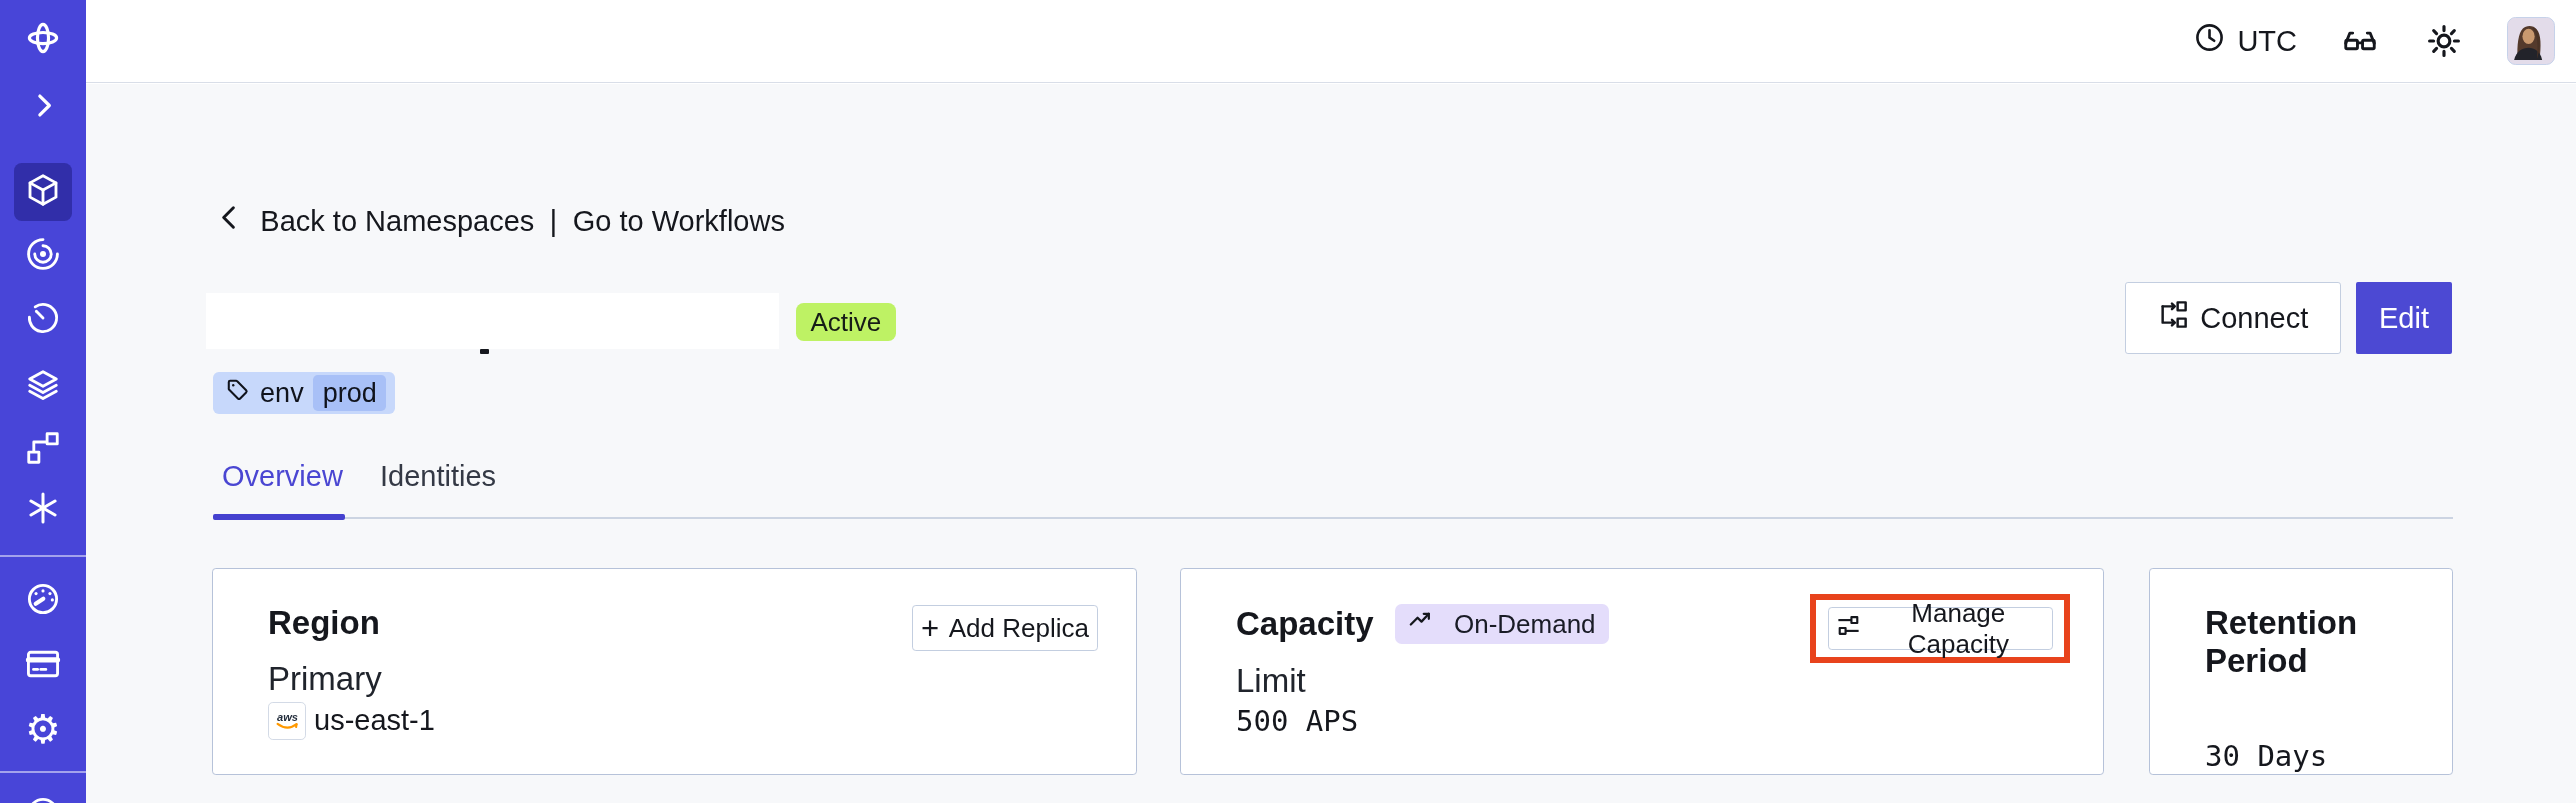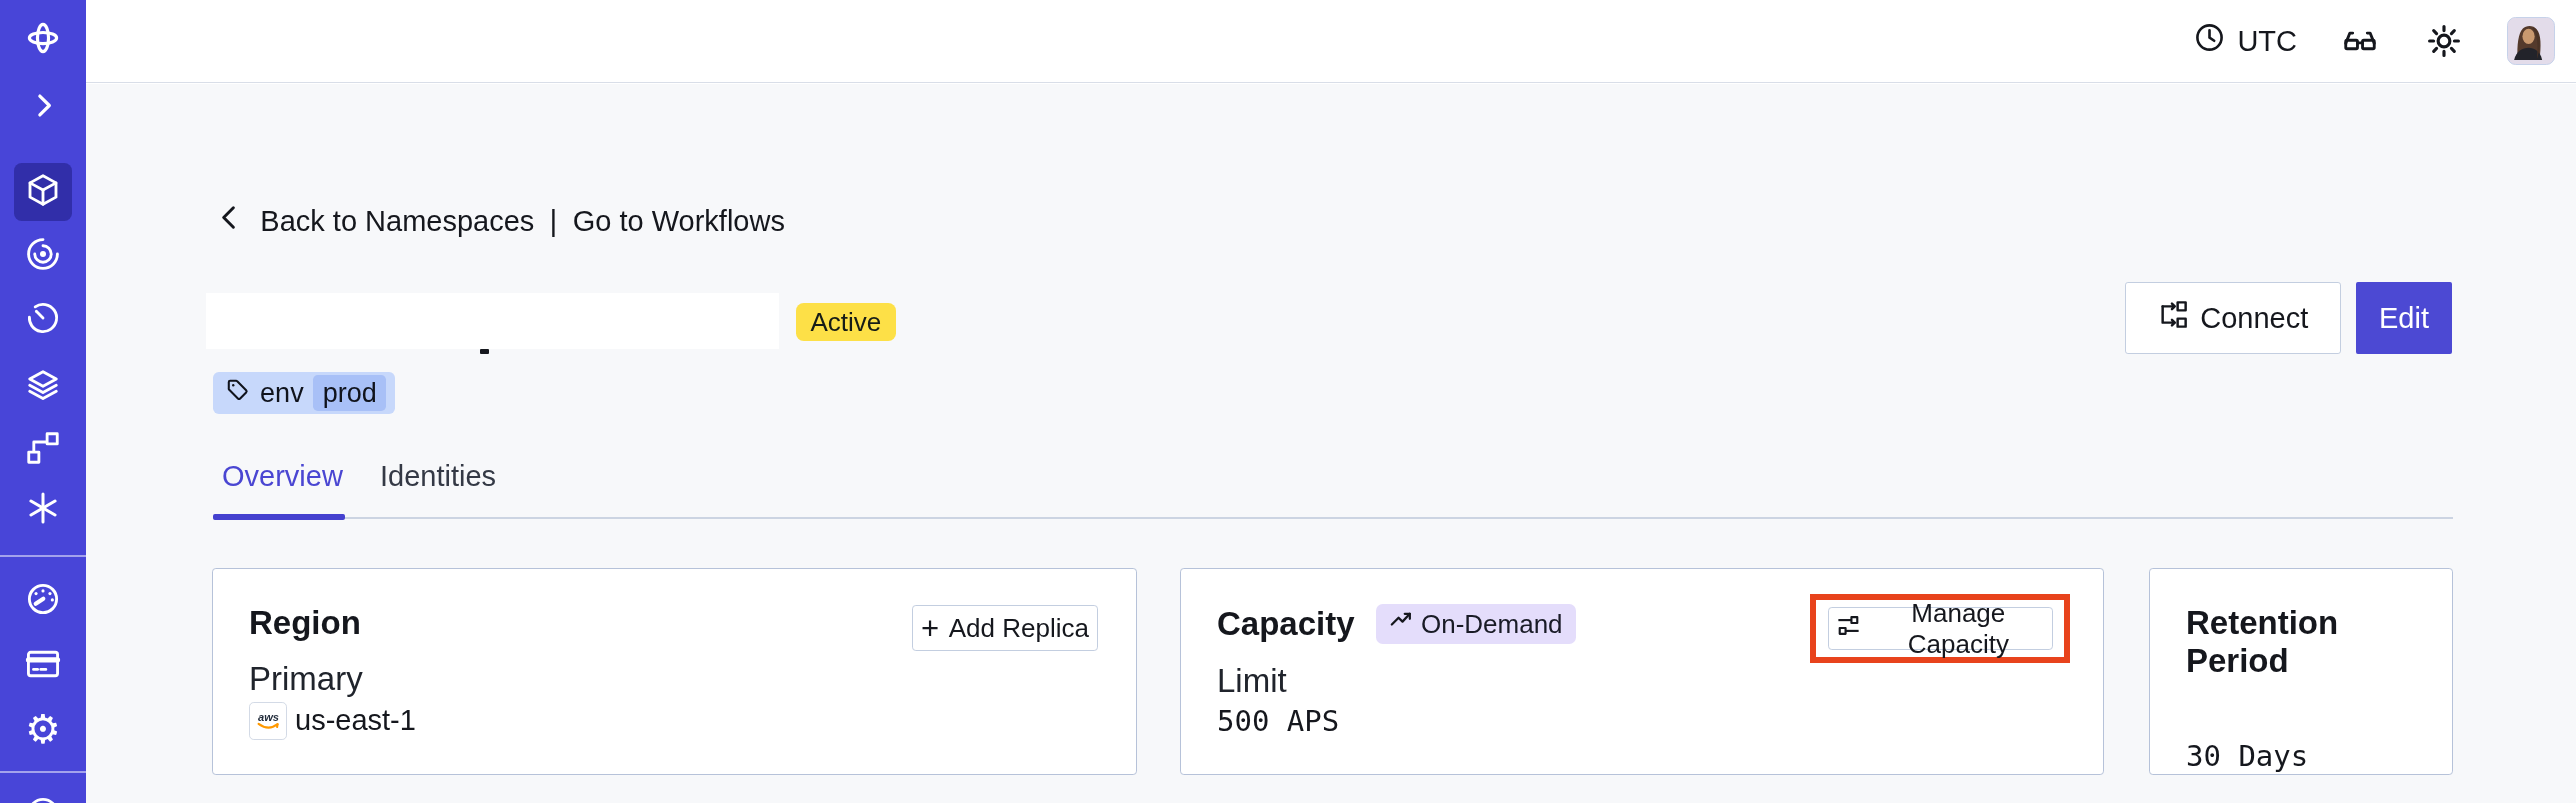--- a/index.html
+++ b/index.html
@@ -28,56 +28,56 @@
 
   .breadcrumb{position:absolute;left:128px;top:118px;height:38px;display:flex;align-items:center;
               gap:15.3px;font-size:29px;color:#15171d;}
   .crumb{cursor:pointer;}
   .crumb-sep{color:#15171d;font-size:30px;}
 
   .title-redact{position:absolute;left:120px;top:209px;width:573px;height:56px;background:#fff;}
   .title-dot{position:absolute;left:394px;top:265px;width:8.6px;height:4.8px;background:#16181e;border-radius:1px;}
 
   .badge-active{position:absolute;left:710px;top:219px;height:38px;display:flex;align-items:center;
-                padding:0 14.4px;background:#fde047;border-radius:7.7px;font-size:26px;color:#161c17;}
+                padding:0 14.4px;background:#bef264;border-radius:7.7px;font-size:26px;color:#161c17;}
 
   .tag{position:absolute;left:127px;top:288px;height:42px;display:flex;align-items:center;gap:9.6px;
        padding:0 8.6px 0 11.5px;background:#c7d8fb;border-radius:5.8px;font-size:27px;color:#10131c;}
   .tag-chip{background:#a8c0f7;border-radius:4.8px;padding:2.9px 9.6px;}
 
   .btn{display:flex;align-items:center;justify-content:center;gap:11.5px;background:#fff;
        border:1.9px solid #c3cee0;border-radius:2.9px;font-size:29px;color:#15171d;cursor:pointer;box-sizing:border-box;}
   .btn-connect{position:absolute;left:2039px;top:198px;width:216px;height:72px;}
   .btn-edit{position:absolute;left:2270px;top:198px;width:96px;height:72px;background:#4c49d3;color:#fff;
             border:none;border-radius:1.9px;font-size:29px;display:flex;align-items:center;justify-content:center;cursor:pointer;}
 
   .tab{position:absolute;top:376px;font-size:29px;cursor:pointer;}
   .tab-overview{left:136px;color:#4a46d2;}
   .tab-identities{left:294px;color:#343945;}
   .tabs-line{position:absolute;left:127px;top:433px;width:2240px;height:1.9px;background:#ccd4e2;}
   .tabs-underline{position:absolute;left:127px;top:430px;width:132px;height:5.8px;background:#4541cf;border-radius:1.9px;z-index:2;}
 
   
   .card{position:absolute;top:484px;height:207px;background:#fff;border:1.9px solid #b6c2d9;border-radius:3.8px;
-        box-sizing:border-box;padding:35px 36px;}
+        box-sizing:border-box;padding:35px 55px;}
   .card-region{left:126px;width:925px;}
   .card-capacity{left:1094px;width:924px;}
   .card-retention{left:2063px;width:304px;}
   .card-title{font-size:33px;font-weight:bold;color:#15171d;line-height:38px;}
   .title-row{display:flex;align-items:center;gap:21px;}
   .card-label{margin-top:21px;font-size:33px;line-height:31px;color:#20242c;}
   .value-row{margin-top:7.7px;display:flex;align-items:center;gap:8px;font-size:29px;color:#15171d;}
   .mono{font-family:"DejaVu Sans Mono",monospace;font-size:29px;color:#15171d;}
   .value-solo{margin-top:59px;}
   .aws-chip{width:38px;height:38px;border:1.9px solid #d3dae6;border-radius:4.8px;background:#fff;box-sizing:border-box;
             display:flex;align-items:center;justify-content:center;}
   .btn-sm{display:flex;align-items:center;justify-content:center;gap:9.6px;background:#fff;
           border:1.9px solid #c3cee0;border-radius:3.8px;font-size:26px;color:#15171d;cursor:pointer;box-sizing:border-box;}
   .btn-add{position:absolute;top:36px;right:38px;width:186px;height:46px;}
-  .badge-ondemand{height:40px;display:flex;align-items:center;gap:5px;background:#e4ddfb;border-radius:6.7px;
+  .badge-ondemand{height:40px;display:flex;align-items:center;gap:19px;background:#e4ddfb;border-radius:6.7px;
                   padding:0 13.4px;font-size:26px;color:#191b26;}
   .red-box{position:absolute;top:25px;right:33px;width:260px;height:69px;border:6.7px solid #e8431c;
            display:flex;align-items:center;justify-content:center;box-sizing:border-box;z-index:3;}
   .btn-manage{width:225px;height:43px;}
 </style>
 </head>
 <body>
 
 <div id="app">
 

